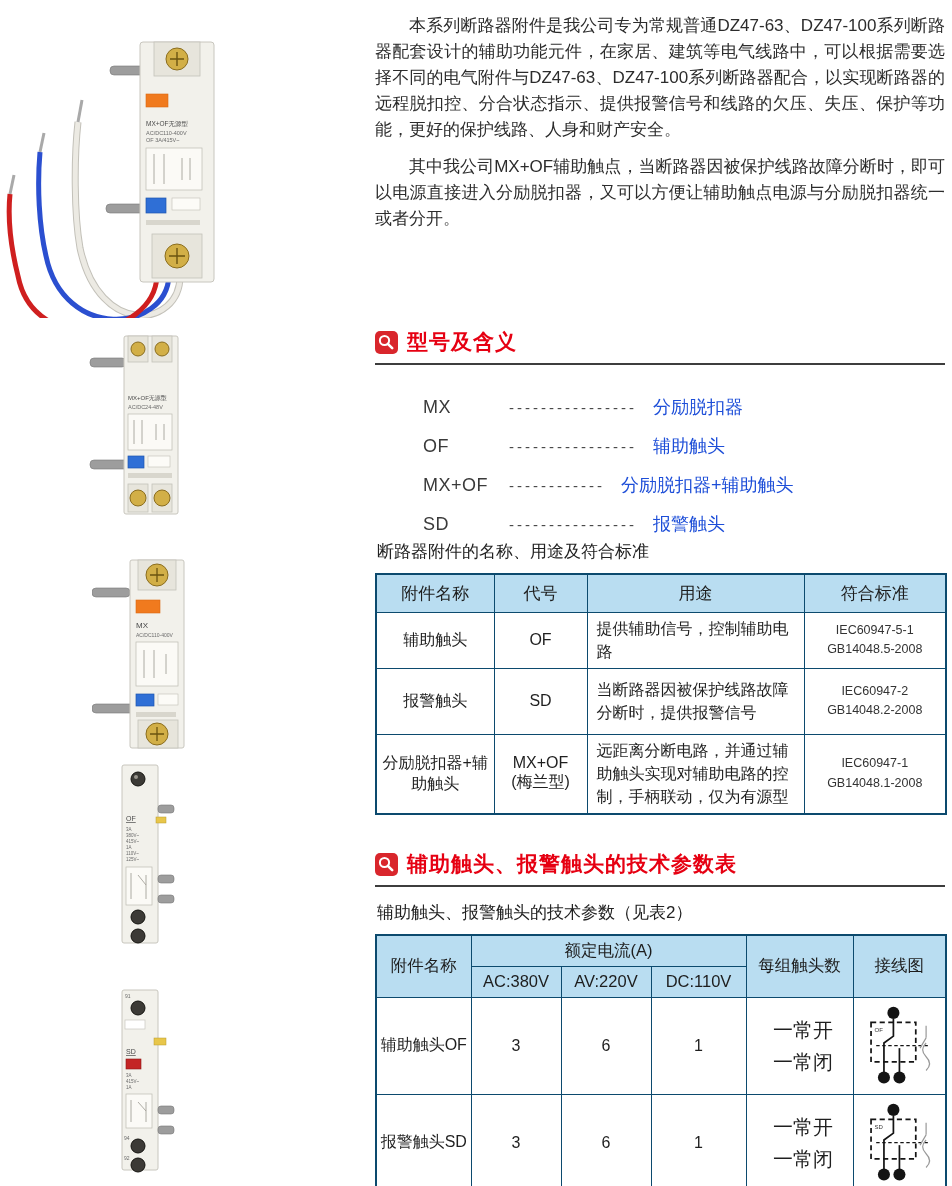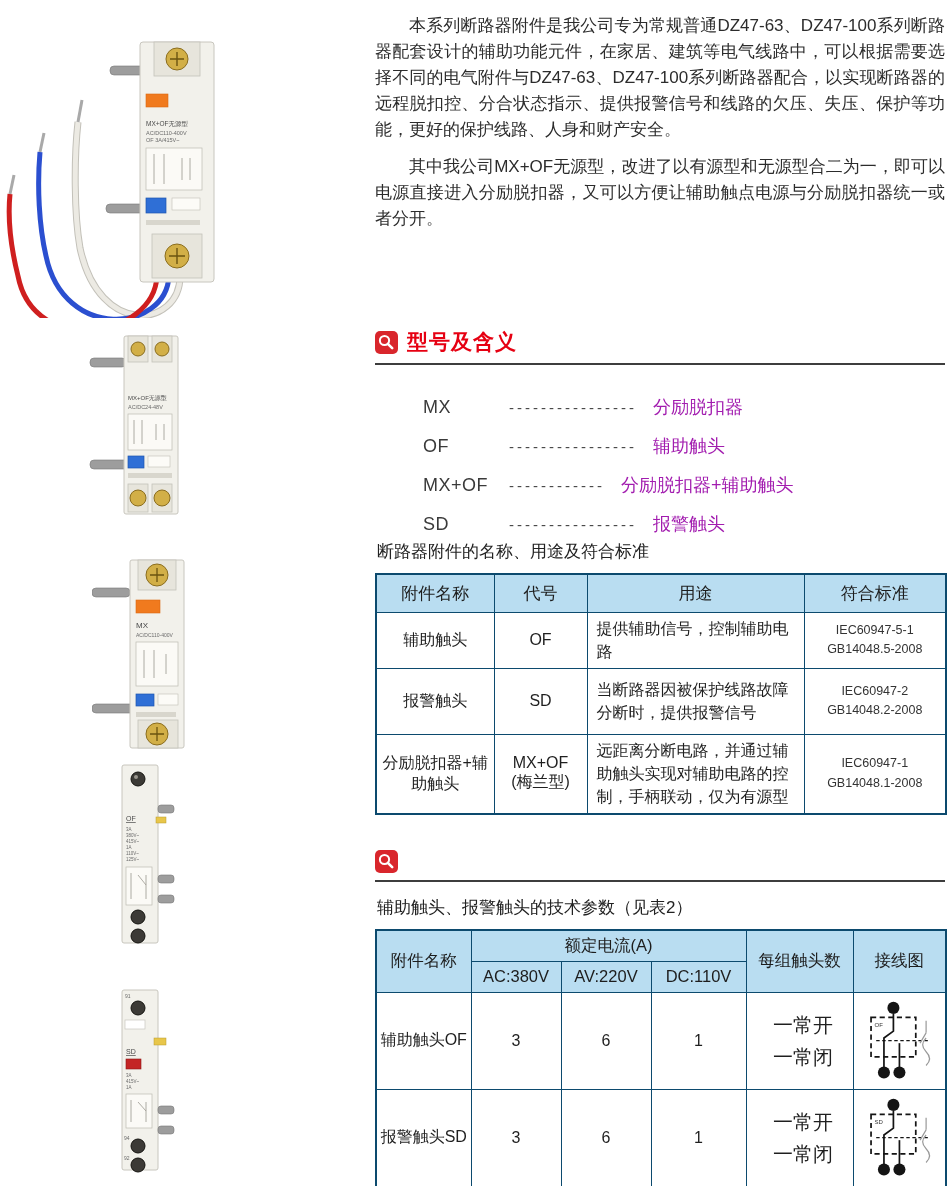--- a/index.html
+++ b/index.html
@@ -17,21 +17,21 @@
   .sec-params    { top:850px; }
   .sec-header { display:flex; align-items:center; gap:9px; padding-bottom:7px; border-bottom:2px solid #3d3d3d; }
   .sec-title { font-size:21px; font-weight:bold; color:#e60012; letter-spacing:1px; }
   .sec-icon { width:23px; height:23px; flex:0 0 23px; }
   .para { margin-top:11px; font-size:17px; line-height:26px; text-align:justify; text-indent:2em; color:#2c2c2c; }
   
   .model-list { margin:30px 0 0 48px; }
   .model-row { display:flex; align-items:baseline; margin-bottom:15px; font-size:18px; color:#3a3a3a; }
   .model-code { width:86px; letter-spacing:0.5px; }
   .model-dashes { letter-spacing:3px; color:#4a4a4a; margin-right:16px; white-space:pre; font-size:15px; }
-  .model-meaning { color:#a21caf; }
+  .model-meaning { color:#1d4ed8; }
   
   .subtitle { margin:14px 0 10px 2px; font-size:17px; color:#222; }
   
   table { border-collapse:collapse; width:570px; table-layout:fixed; }
   table, th, td { border:2px solid #0c4a6e; }
   th, td { border-width:1px; }
   table { border-width:2px; }
   th { background:#b9ddf1; font-weight:normal; font-size:17px; color:#1d1d1d; }
   td { font-size:16px; text-align:center; color:#1f1f1f; padding:4px 5px; }
   .t1 .h-row { height:38px; }
@@ -182,21 +182,21 @@
     <text class="lbl-sub" x="12" y="152" font-size="5">94</text>
     <circle class="screw-d" cx="26" cy="158" r="7"></circle>
     <text class="lbl-sub" x="12" y="172" font-size="5">92</text>
     <circle class="screw-d" cx="26" cy="177" r="7"></circle>
   </svg>
 
   <div class="right-col">
 
     <div class="section sec-usage">
       <p class="para">本系列断路器附件是我公司专为常规普通DZ47-63、DZ47-100系列断路器配套设计的辅助功能元件，在家居、建筑等电气线路中，可以根据需要选择不同的电气附件与DZ47-63、DZ47-100系列断路器配合，以实现断路器的远程脱扣控、分合状态指示、提供报警信号和线路的欠压、失压、保护等功能，更好的保护线路、人身和财产安全。</p>
-      <p class="para">其中我公司MX+OF无源型，改进了以有源型和无源型合二为一，即可以电源直接进入分励脱扣器，又可以方便让辅助触点电源与分励脱扣器统一或者分开。</p>
+      <p class="para">其中我公司MX+OF辅助触点，当断路器因被保护线路故障分断时，即可以电源直接进入分励脱扣器，又可以方便让辅助触点电源与分励脱扣器统一或者分开。</p>
     </div>
 
     <div class="section sec-model">
       <div class="sec-header">
         <svg class="sec-icon" viewBox="0 0 23 23">
           <rect x="0" y="0" width="23" height="23" rx="5" fill="#d9262c"></rect>
           <circle cx="9.5" cy="9.5" r="4.6" fill="none" stroke="#ffffff" stroke-width="2"></circle>
           <line x1="12.8" y1="12.8" x2="17.2" y2="17.2" stroke="#ffffff" stroke-width="2.6" stroke-linecap="round"></line>
         </svg>
         <span class="sec-title">型号及含义</span>
@@ -275,20 +275,21 @@
         </table>
     </div>
 
     <div class="section sec-params">
       <div class="sec-header">
         <svg class="sec-icon" viewBox="0 0 23 23">
           <rect x="0" y="0" width="23" height="23" rx="5" fill="#d9262c"></rect>
           <circle cx="9.5" cy="9.5" r="4.6" fill="none" stroke="#ffffff" stroke-width="2"></circle>
           <line x1="12.8" y1="12.8" x2="17.2" y2="17.2" stroke="#ffffff" stroke-width="2.6" stroke-linecap="round"></line>
         </svg>
+        <span class="sec-title">辅助触头、报警触头的技术参数表</span>
       </div>
       <div class="subtitle">辅助触头、报警触头的技术参数（见表2）</div>
       <table class="t2">
         <colgroup>
             <col style="width:95px">
             <col style="width:90px">
             <col style="width:90px">
             <col style="width:95px">
             <col style="width:107px">
             <col style="width:93px">

